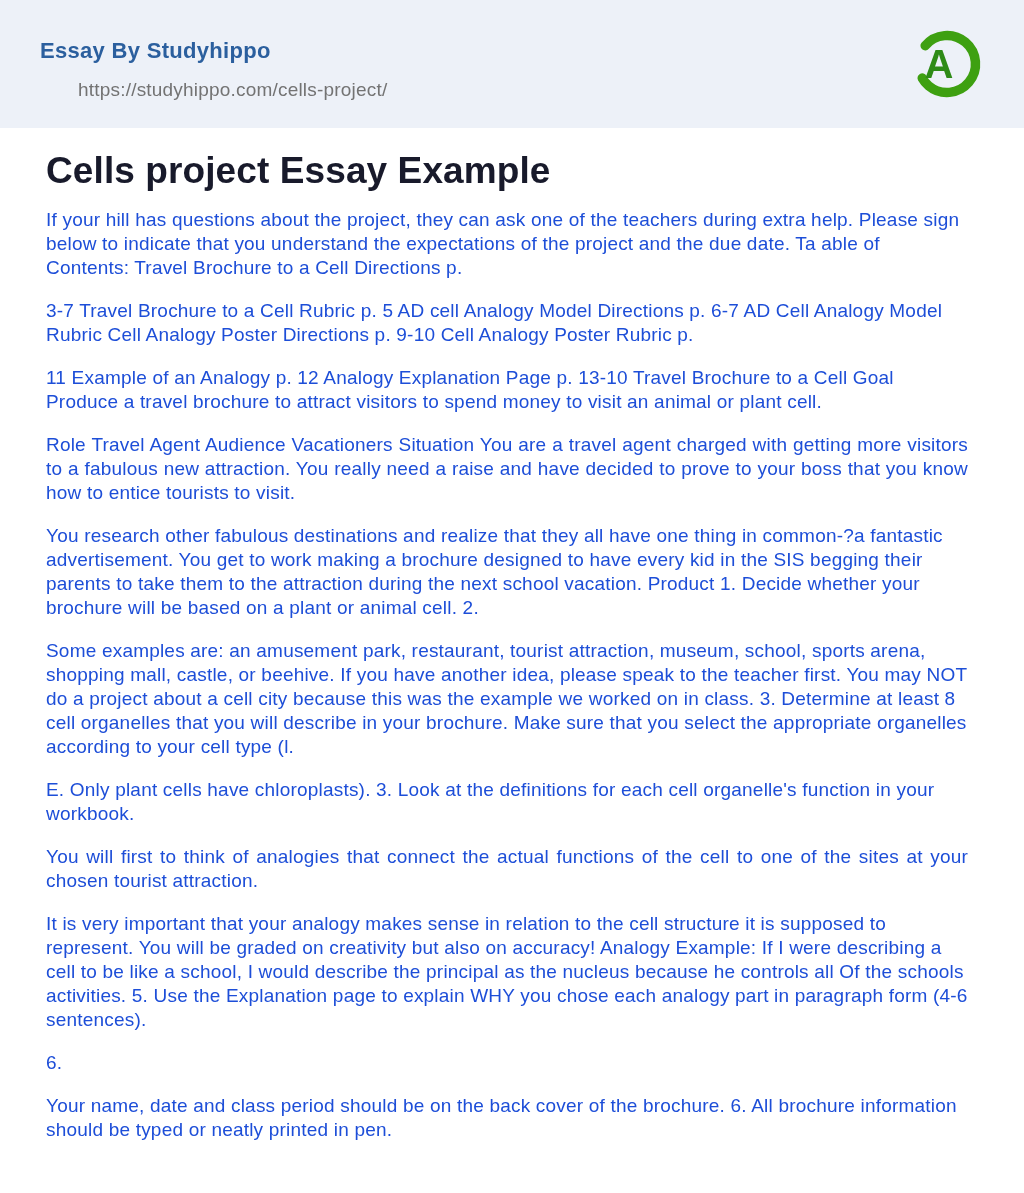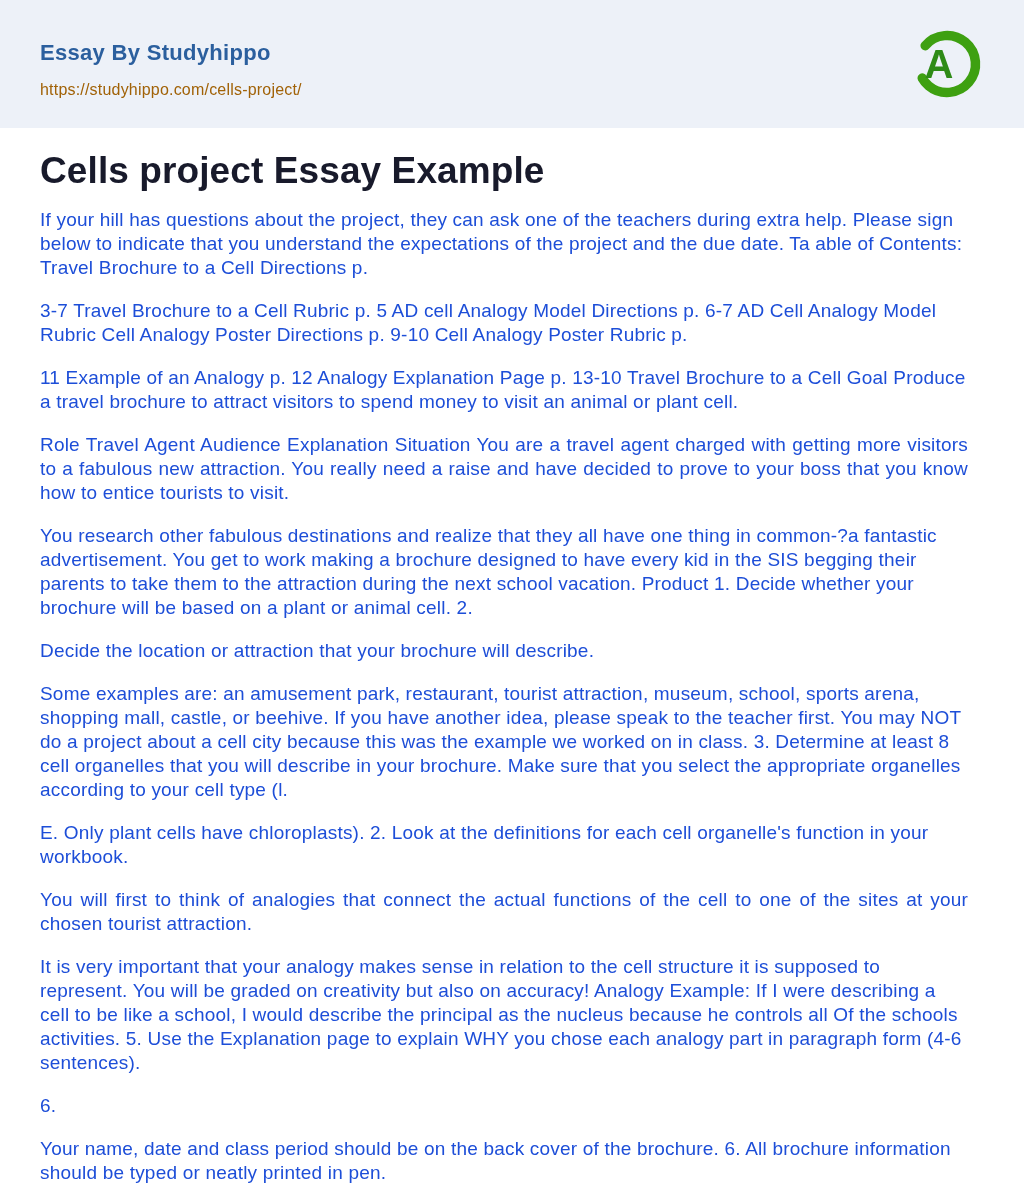--- a/index.html
+++ b/index.html
@@ -25,31 +25,33 @@
   .header-text { padding-top: 10px; }
   .site-title {
     margin: 0 0 15px 0;
     font-size: 22px;
     font-weight: 700;
     letter-spacing: 0.3px;
     color: #2b5f9e;
   }
   .page-url {
     display: block;
-    font-size: 16px;
+    font-size: 19px;
     letter-spacing: 0.2px;
-    color: #a16207;
+    color: #737373;
     text-decoration: none;
     cursor: pointer;
+    margin-left: 38px;
   }
   .logo { width: 74px; height: 74px; flex: 0 0 auto; }
   
   .content {
     box-sizing: border-box;
     padding: 21px 56px 0 40px;
+    margin-left: 6px;
   }
   .article-title {
     margin: 0 0 15px 0;
     font-size: 37px;
     line-height: 44px;
     font-weight: 700;
     letter-spacing: 0.1px;
     color: #181a2b;
   }
   .content p {
@@ -79,24 +81,23 @@
       </svg>
     </div>
   </header>
 
   <main class="content">
     <h1 class="article-title">Cells project Essay Example</h1>
 
     <p>If your hill has questions about the project, they can ask one of the teachers during extra help. Please sign below to indicate that you understand the expectations of the project and the due date. Ta able of Contents: Travel Brochure to a Cell Directions p.</p>
     <p>3-7 Travel Brochure to a Cell Rubric p. 5 AD cell Analogy Model Directions p. 6-7 AD Cell Analogy Model Rubric Cell Analogy Poster Directions p. 9-10 Cell Analogy Poster Rubric p.</p>
     <p>11 Example of an Analogy p. 12 Analogy Explanation Page p. 13-10 Travel Brochure to a Cell Goal Produce a travel brochure to attract visitors to spend money to visit an animal or plant cell.</p>
-    <p class="justify">Role Travel Agent Audience Explanation Situation You are a travel agent charged with getting more visitors to a fabulous new attraction. You really need a raise and have decided to prove to your boss that you know how to entice tourists to visit.</p>
+    <p class="justify">Role Travel Agent Audience Vacationers Situation You are a travel agent charged with getting more visitors to a fabulous new attraction. You really need a raise and have decided to prove to your boss that you know how to entice tourists to visit.</p>
     <p>You research other fabulous destinations and realize that they all have one thing in common-?a fantastic advertisement. You get to work making a brochure designed to have every kid in the SIS begging their parents to take them to the attraction during the next school vacation. Product 1. Decide whether your brochure will be based on a plant or animal cell. 2.</p>
-    <p>Decide the location or attraction that your brochure will describe.</p>
     <p>Some examples are: an amusement park, restaurant, tourist attraction, museum, school, sports arena, shopping mall, castle, or beehive. If you have another idea, please speak to the teacher first. You may NOT do a project about a cell city because this was the example we worked on in class. 3. Determine at least 8 cell organelles that you will describe in your brochure. Make sure that you select the appropriate organelles according to your cell type (l.</p>
-    <p>E. Only plant cells have chloroplasts). 2. Look at the definitions for each cell organelle's function in your workbook.</p>
+    <p>E. Only plant cells have chloroplasts). 3. Look at the definitions for each cell organelle's function in your workbook.</p>
     <p class="justify">You will first to think of analogies that connect the actual functions of the cell to one of the sites at your chosen tourist attraction.</p>
     <p>It is very important that your analogy makes sense in relation to the cell structure it is supposed to represent. You will be graded on creativity but also on accuracy! Analogy Example: If I were describing a cell to be like a school, I would describe the principal as the nucleus because he controls all Of the schools activities. 5. Use the Explanation page to explain WHY you chose each analogy part in paragraph form (4-6 sentences).</p>
     <p>6.</p>
     <p>Your name, date and class period should be on the back cover of the brochure. 6. All brochure information should be typed or neatly printed in pen.</p>
   </main>
 
 </div>
 
 </body></html>

